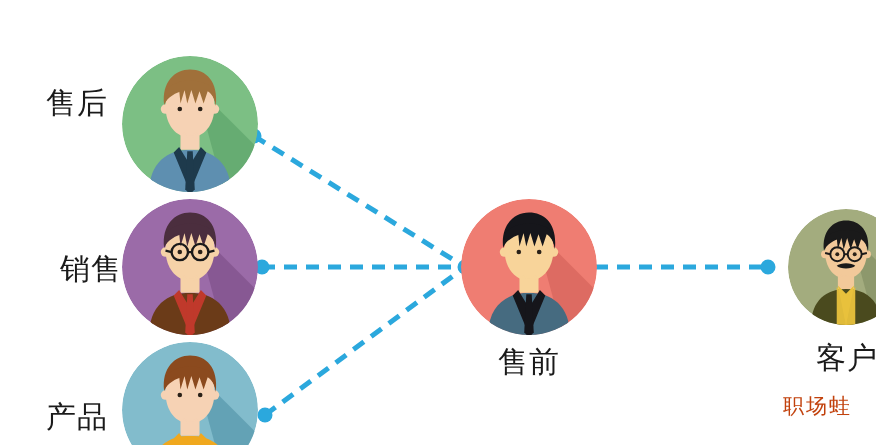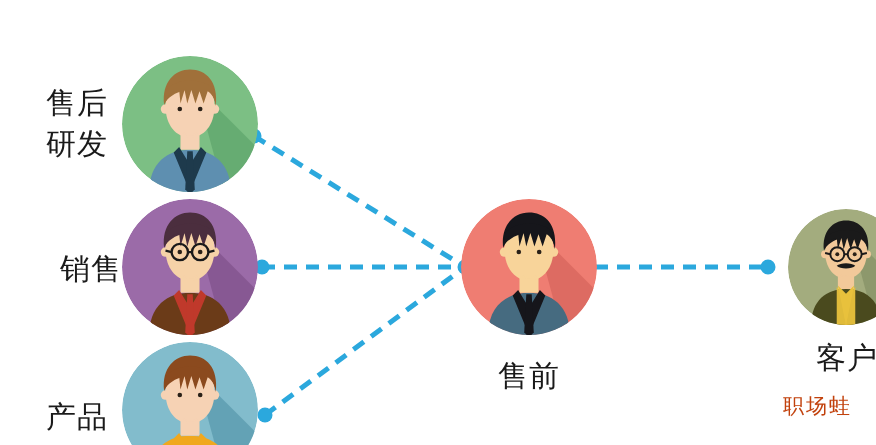--- a/index.html
+++ b/index.html
@@ -172,22 +172,22 @@
           <line x1="97" y1="78" x2="103" y2="78" stroke="#1a1a1a" stroke-width="3.4"></line>
           <line x1="64" y1="76" x2="73" y2="78" stroke="#1a1a1a" stroke-width="3.4"></line>
           <line x1="127" y1="78" x2="136" y2="76" stroke="#1a1a1a" stroke-width="3.4"></line>
           <path d="M84 98 C90 92 110 92 116 98 C110 104 90 104 84 98 Z" fill="#1a1a1a"></path>
           <path d="M90 113 C94 117 106 117 110 113" fill="none" stroke="#F2C99A" stroke-width="2" opacity="0.7"></path>
         </svg>
       </div>
     </div>
 
   <div id="labels">
-      <div class="label" style="left: 18px; top: 82px;"><div>售后</div><div>研发</div></div>
+      <div class="label" style="left: 18px; top: 82px;"><div>售后</div></div>
       <div class="label" style="left: 32px; top: 248px;"><div>销售</div></div>
       <div class="label" style="left: 18px; top: 396px; text-align: right;"><div>产品</div></div>
-      <div class="label center-aligned" style="left: 440px; top: 355px; width: 122px;"><div>售前</div></div>
+      <div class="label center-aligned" style="left: 440px; top: 341px; width: 122px;"><div>售前</div></div>
       <div class="label center-aligned" style="left: 758px; top: 337px; width: 122px;"><div>客户</div></div>
     </div>
 
   <div class="watermark" style="left: 755px; top: 392px; color: #c2410c;">职场蛙</div>
 
 </div>
 
 </body></html>

